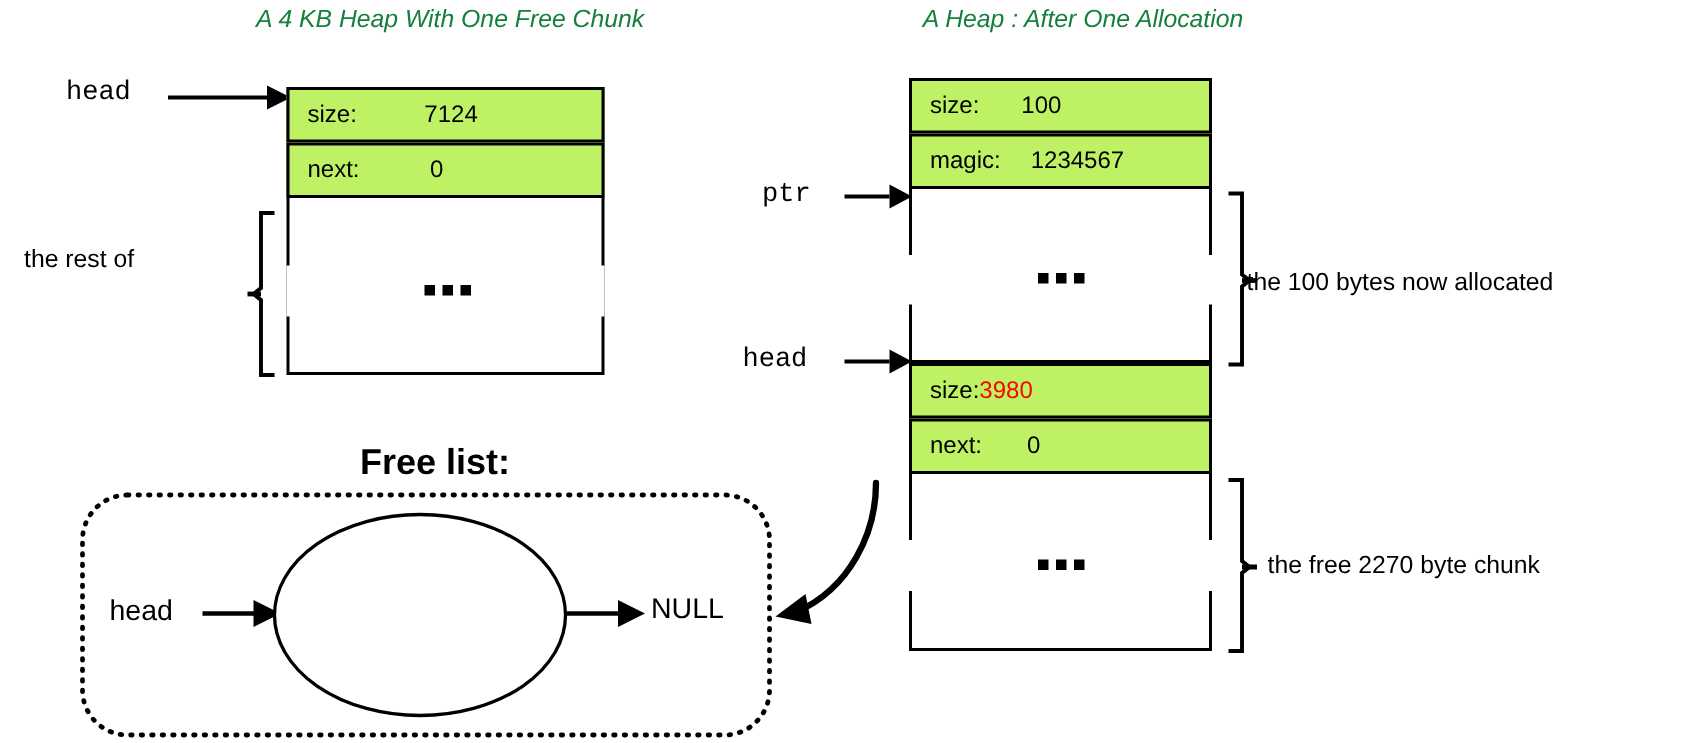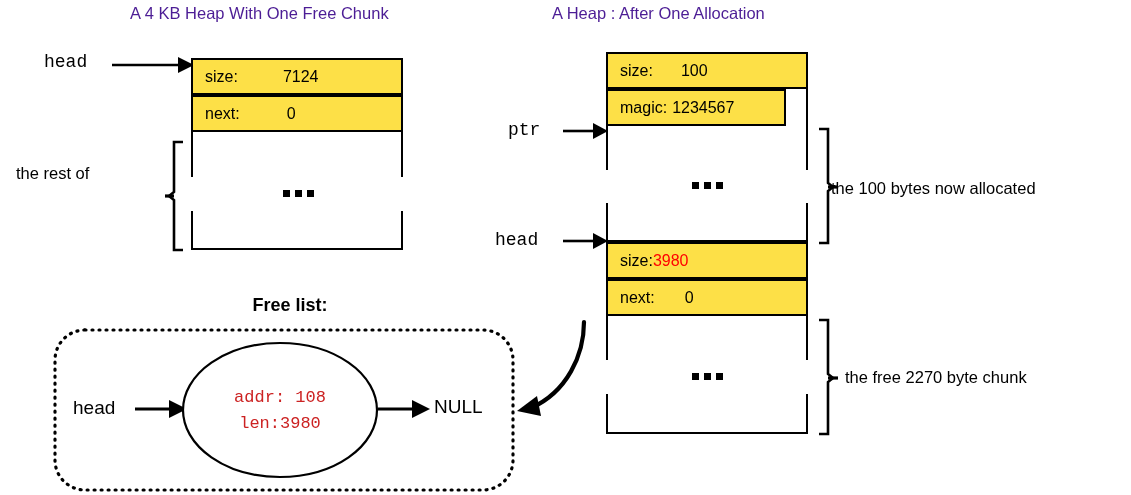--- a/index.html
+++ b/index.html
@@ -14,41 +14,43 @@
     background: #ffffff;
     font-family: "Liberation Sans", sans-serif;
     overflow: hidden;
   }
   .abs { position: absolute; }
 
   
   .diagram-title {
     font-family: "Liberation Sans", sans-serif;
     font-size: 16.5px;
-    color: #4c1d95;
-    white-space: nowrap;
+    color: #15803d;
+    white-space: nowrap;
+    text-align: center;
+    font-style: italic;
   }
   .section-title {
     font-family: "Liberation Sans", sans-serif;
-    font-size: 18px;
+    font-size: 24px;
     font-weight: bold;
     color: #000000;
     white-space: nowrap;
     text-align: center;
   }
 
   
   .chunk-box {
     box-sizing: border-box;
     border: 2px solid #000000;
     background: #ffffff;
   }
   .hdr-row {
     box-sizing: border-box;
-    background: #fde047;
+    background: #bef264;
     border: 2px solid #000000;
     display: flex;
     align-items: center;
   }
   .hdr-key {
     font-family: "Liberation Sans", sans-serif;
     font-size: 16px;
     color: #000000;
     white-space: nowrap;
   }
@@ -143,23 +145,23 @@
   </div>
 
   <div class="abs diagram-title" style="left:552px; top:4px; width:340px;">A Heap : After One Allocation</div>
 
   <div class="abs chunk-box" style="left:606px; top:52px; width:202px; height:190px;"></div>
 
   <div class="abs hdr-row" style="left:606px; top:52px; width:202px; height:37px;">
     <span class="hdr-key" style="margin-left:12px;">size:</span>
     <span class="hdr-val" style="margin-left:28px;">100</span>
   </div>
-  <div class="abs hdr-row" style="left:606px; top:89px; width:180px; height:37px;">
+  <div class="abs hdr-row" style="left:606px; top:89px; width:202px; height:37px;">
     <span class="hdr-key" style="margin-left:12px;">magic:</span>
-    <span class="hdr-val" style="margin-left:5px;">1234567</span>
+    <span class="hdr-val" style="margin-left:20px;">1234567</span>
   </div>
 
   <div class="abs" style="left:606px; top:170px; width:202px; height:33px; background:#ffffff;"></div>
   <div class="abs dots" style="left:692px; top:182px;">
       <i></i>
       <i></i>
       <i></i>
     </div>
 
   <div class="abs mono-label" style="left:508px; top:120px;">ptr</div>
@@ -213,24 +215,20 @@
   <div class="abs sans-label" style="left:73px; top:397px;">head</div>
 
   <svg class="abs" style="left:135px; top:398px;" width="52" height="24">
     <line x1="0" y1="11" x2="36" y2="11" stroke="#000000" stroke-width="3"></line>
     <polygon points="34,2 52,11 34,20" fill="#000000"></polygon>
   </svg>
 
   <svg class="abs" style="left:180px; top:340px;" width="200" height="140">
     <ellipse cx="100" cy="70" rx="97" ry="67" fill="#ffffff" stroke="#000000" stroke-width="2.2"></ellipse>
   </svg>
-  <div class="abs node-text" style="left:200px; top:385px; width:160px;">
-    <div>addr: 108</div>
-    <div>len:3980</div>
-  </div>
 
   <svg class="abs" style="left:378px; top:398px;" width="52" height="24">
     <line x1="0" y1="11" x2="36" y2="11" stroke="#000000" stroke-width="3"></line>
     <polygon points="34,2 52,11 34,20" fill="#000000"></polygon>
   </svg>
   <div class="abs sans-label" style="left:434px; top:396px;">NULL</div>
 
   <svg class="abs" style="left:505px; top:310px;" width="110" height="115">
     <path d="M 79 12 C 79 45, 62 82, 26 98" fill="none" stroke="#000000" stroke-width="4.2" stroke-linecap="round"></path>
     <polygon points="32,86 12,101 36,106" fill="#000000"></polygon>

